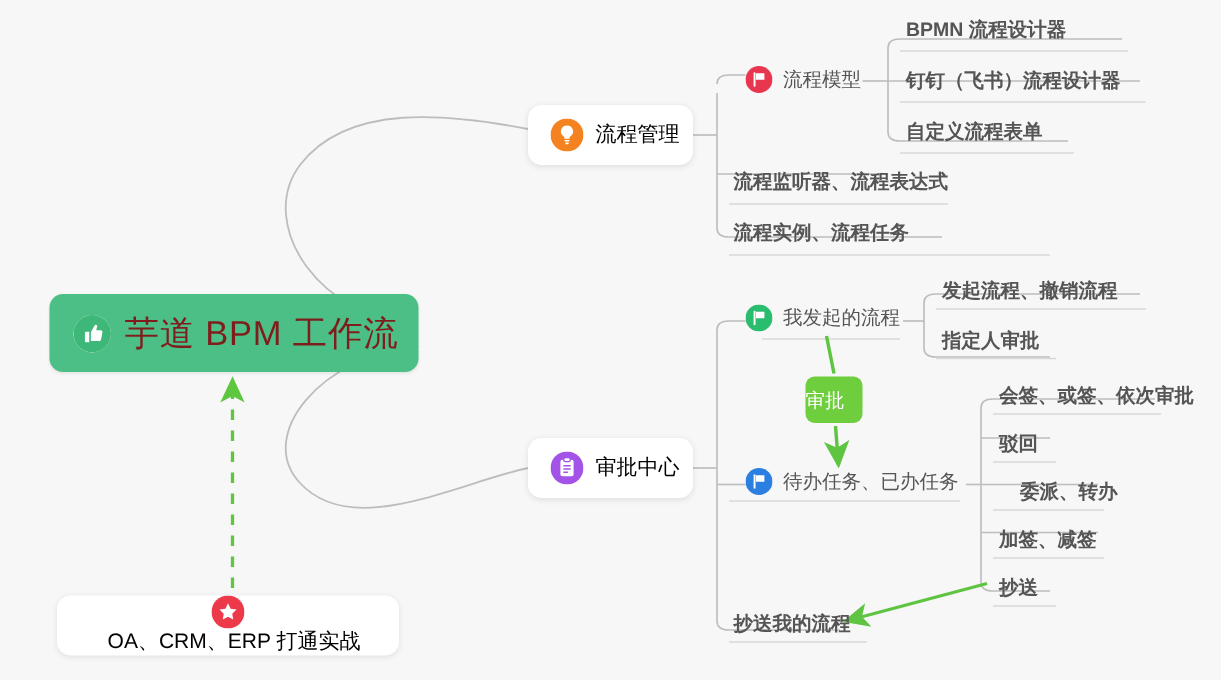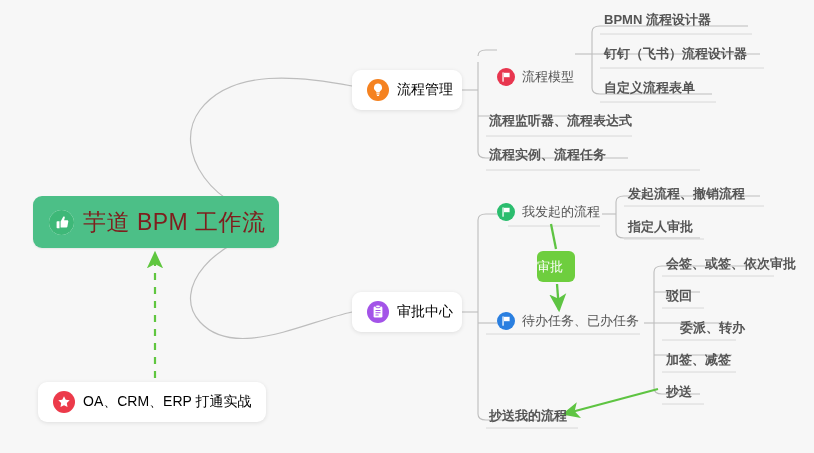--- a/index.html
+++ b/index.html
@@ -65,21 +65,21 @@
   }
   .card-label {
     font-size: 14px;
     color: #000000;
     white-space: nowrap;
     margin-left: 8px;
   }
 
   #node-process-management { left: 352px; top: 70px; width: 110px; height: 40px; }
   #node-approval-center    { left: 352px; top: 292px; width: 110px; height: 40px; }
-  #node-oa-crm-erp         { left: 38px;  top: 382px; width: 228px; height: 40px; }
+  #node-oa-crm-erp         { left: 38px;  top: 397px; width: 228px; height: 40px; flex-direction: column; }
 
   
   .topic {
     position: absolute;
     display: flex;
     align-items: center;
     font-size: 13px;
     color: #555555;
     white-space: nowrap;
     box-sizing: border-box;
@@ -235,21 +235,21 @@
   <div id="node-oa-crm-erp" class="card-node">
     <span class="icon-badge lg">
       <svg width="22" height="22" viewBox="0 0 22 22">
         <circle cx="11" cy="11" r="11" fill="#ec3a4a"></circle>
         <path d="M11 5.2l1.75 3.55 3.92 0.57-2.84 2.77 0.67 3.9L11 14.16l-3.5 1.84 0.67-3.9L5.33 9.32l3.92-0.57z" fill="#ffffff"></path>
       </svg>
     </span>
     <span class="card-label">OA、CRM、ERP 打通实战</span>
   </div>
 
-  <div class="topic" style="left:497px; top:44px;margin-top:24px;">
+  <div class="topic" style="left:497px; top:44px;">
     <span class="icon-badge">
       <svg width="18" height="18" viewBox="0 0 18 18">
         <circle cx="9" cy="9" r="9" fill="#e8364f"></circle>
         <rect x="5.4" y="4.2" width="1.3" height="9.6" rx="0.6" fill="#ffffff"></rect>
         <path d="M7 4.8h5.6v4.4H7z" fill="#ffffff"></path>
       </svg>
     </span>
     <span class="topic-text">流程模型</span>
   </div>
 

